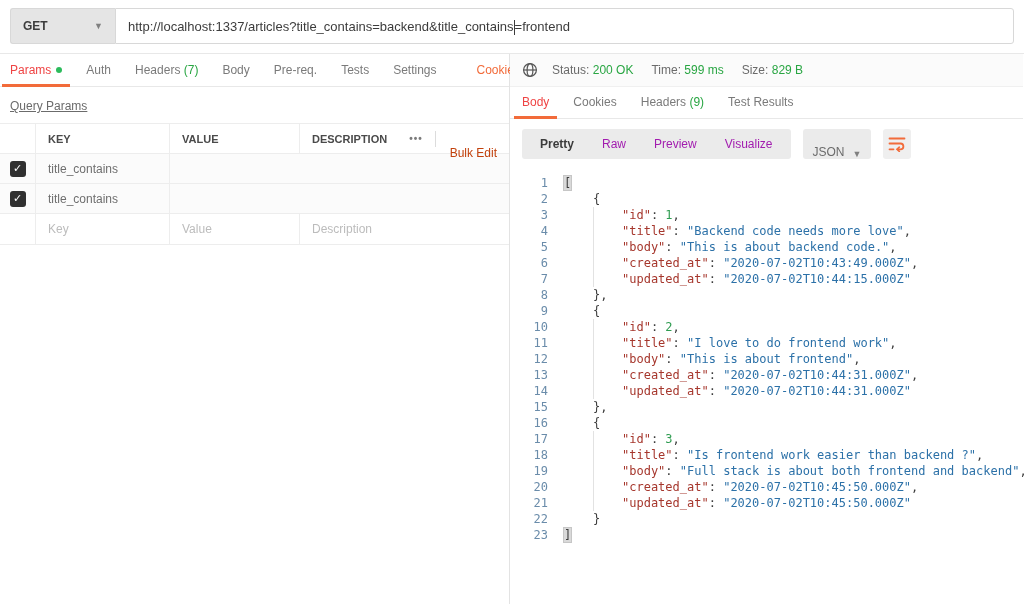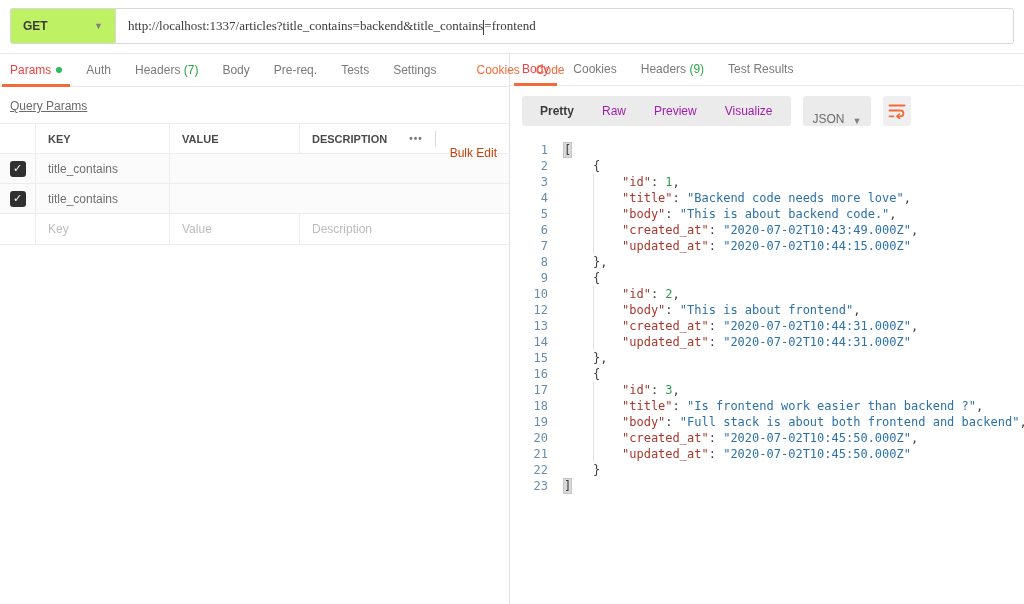--- a/index.html
+++ b/index.html
@@ -2,25 +2,25 @@
 <html><head>
 <meta charset="utf-8">
 <style>
   * { margin:0; padding:0; box-sizing:border-box; }
   html,body { width:1024px; height:604px; overflow:hidden; background:#fff;
     font-family:"Liberation Sans","DejaVu Sans",sans-serif; color:#3c3c3c; }
 
   
   .topbar { display:flex; align-items:center; padding:8px 10px 9px 10px; border-bottom:1px solid #e8e8e8; }
   .method-box { display:flex; align-items:center; justify-content:space-between; width:105px; height:36px;
-    background:#bef264; border:1px solid #d8d8d8; border-right:none; border-radius:3px 0 0 3px; padding:0 12px; cursor:pointer; }
+    background:#e5e5e5; border:1px solid #d8d8d8; border-right:none; border-radius:3px 0 0 3px; padding:0 12px; cursor:pointer; }
   .method-box .mlabel { font-size:12px; font-weight:700; color:#3c3c3c; }
   .caret { font-size:9px; color:#808080; }
   .url-input { flex:1; height:36px; background:#fff; border:1px solid #d8d8d8; border-radius:0 3px 3px 0;
-    display:flex; align-items:center; padding:0 12px; font-size:13px; color:#3c3c3c; white-space:nowrap; overflow:hidden;font-family:Liberation Serif, serif; }
+    display:flex; align-items:center; padding:0 12px; font-size:13px; color:#3c3c3c; white-space:nowrap; overflow:hidden; }
   .text-caret { display:inline-block; width:1px; height:15px; background:#3c3c3c; margin:0 0 -3px 0; }
 
   
   .panes { display:flex; height:551px; }
   .pane-left { width:510px; border-right:1px solid #e3e3e3; }
   .pane-right { width:513px; }
 
   
   .req-tabs { display:flex; align-items:center; height:33px; border-bottom:1px solid #e8e8e8; padding:0 10px; }
   .tab { position:relative; font-size:12px; color:#7a7a7a; padding:9px 0 10px 0; margin-right:24px; cursor:pointer; white-space:nowrap; }
@@ -153,20 +153,38 @@
             </div>
             <div class="pcell c-desc">
               <span class="placeholder">Description</span>
             </div>
           </div>
         </div>
     </div>
   </div>
 
   <div class="pane-right">
+    <div class="status-row">
+      <span class="globe">
+        <svg width="16" height="16" viewBox="0 0 16 16" fill="none" stroke="#555" stroke-width="1.2">
+          <circle cx="8" cy="8" r="6.4"></circle>
+            <ellipse cx="8" cy="8" rx="2.9" ry="6.4"></ellipse>
+            <line x1="1.6" y1="8" x2="14.4" y2="8"></line>
+        </svg>
+      </span>
+      <span class="status-item">
+        <span>Status:</span> <span class="sval">200 OK</span>
+      </span>
+      <span class="status-item">
+        <span>Time:</span> <span class="sval">599 ms</span>
+      </span>
+      <span class="status-item">
+        <span>Size:</span> <span class="sval">829 B</span>
+      </span>
+    </div>
 
     <div class="resp-tabs">
         <div class="tab active">Body</div>
         <div class="tab">Cookies</div>
         <div class="tab">Headers <span class="count">(9)</span></div>
         <div class="tab">Test Results</div>
       </div>
 
     <div class="viewbar">
       <div class="segmented">
@@ -226,20 +244,24 @@
         </div>
         <div class="code-line">
           <span class="ln">9</span>
           <span class="ct"><span class="ind"></span><span class="tok-p">{</span></span>
         </div>
         <div class="code-line">
           <span class="ln">10</span>
           <span class="ct"><span class="ind"></span><span class="ind g"></span><span class="tok-k">"id"</span><span class="tok-p">: </span><span class="tok-n">2</span><span class="tok-p">,</span></span>
         </div>
         <div class="code-line">
+          <span class="ln">11</span>
+          <span class="ct"><span class="ind"></span><span class="ind g"></span><span class="tok-k">"title"</span><span class="tok-p">: </span><span class="tok-s">"I love to do frontend work"</span><span class="tok-p">,</span></span>
+        </div>
+        <div class="code-line">
           <span class="ln">12</span>
           <span class="ct"><span class="ind"></span><span class="ind g"></span><span class="tok-k">"body"</span><span class="tok-p">: </span><span class="tok-s">"This is about frontend"</span><span class="tok-p">,</span></span>
         </div>
         <div class="code-line">
           <span class="ln">13</span>
           <span class="ct"><span class="ind"></span><span class="ind g"></span><span class="tok-k">"created_at"</span><span class="tok-p">: </span><span class="tok-s">"2020-07-02T10:44:31.000Z"</span><span class="tok-p">,</span></span>
         </div>
         <div class="code-line">
           <span class="ln">14</span>
           <span class="ct"><span class="ind"></span><span class="ind g"></span><span class="tok-k">"updated_at"</span><span class="tok-p">: </span><span class="tok-s">"2020-07-02T10:44:31.000Z"</span></span>

